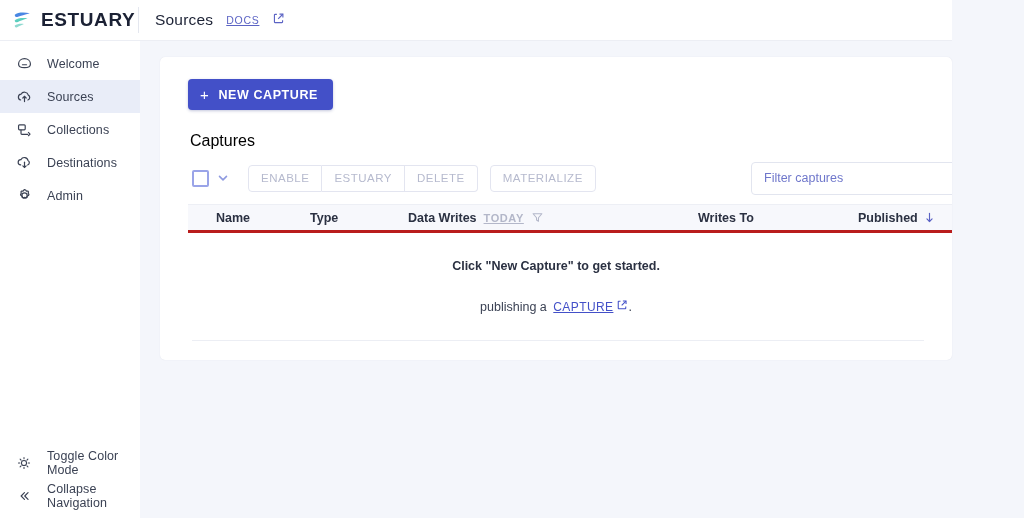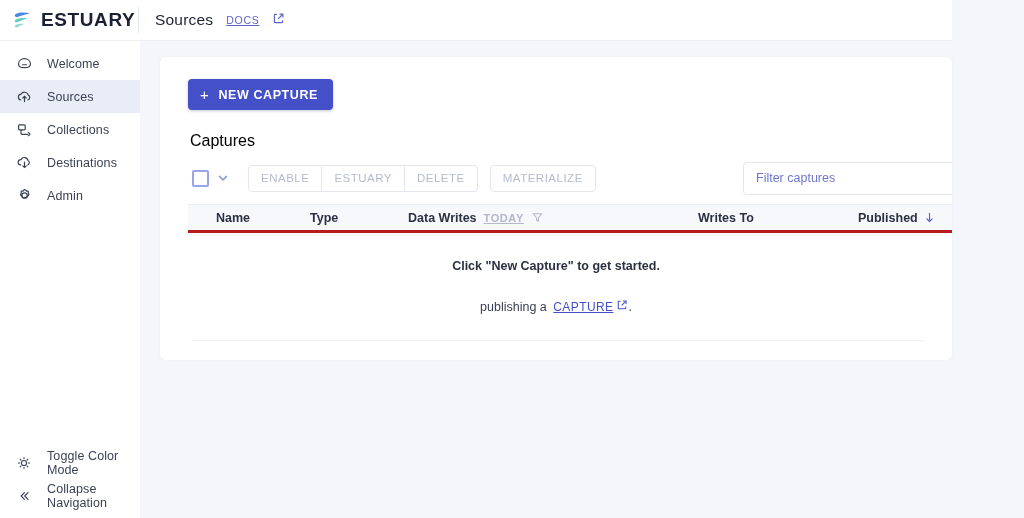--- a/index.html
+++ b/index.html
@@ -88,21 +88,21 @@
   }
   .btn-group .tbtn + .tbtn { border-left: none; }
   .btn-group .tbtn:first-child { border-radius: 4px 0 0 4px; }
   .btn-group .tbtn:last-child { border-radius: 0 4px 4px 0; }
   .tbtn.solo { margin-left: 12px; border-radius: 4px; }
 
   .filter-box {
     margin-left: auto; width: 218px; height: 33px;
     border: 1px solid #e2e5ef; border-radius: 4px; background: #fff;
     display: flex; align-items: center; padding-left: 12px;
-    position: relative; left: 9px;
+    position: relative; left: 17px;
   }
   .filter-placeholder { font-size: 12.5px; color: #6f77cb; }
 
   
   .table { margin-top: 12px; }
   .thead {
     display: flex; align-items: center; height: 29px;
     background: #f7f8fc; border-top: 1px solid #edeff5; border-bottom: 3px solid #b91c1c;
     padding-left: 4px;
   }

